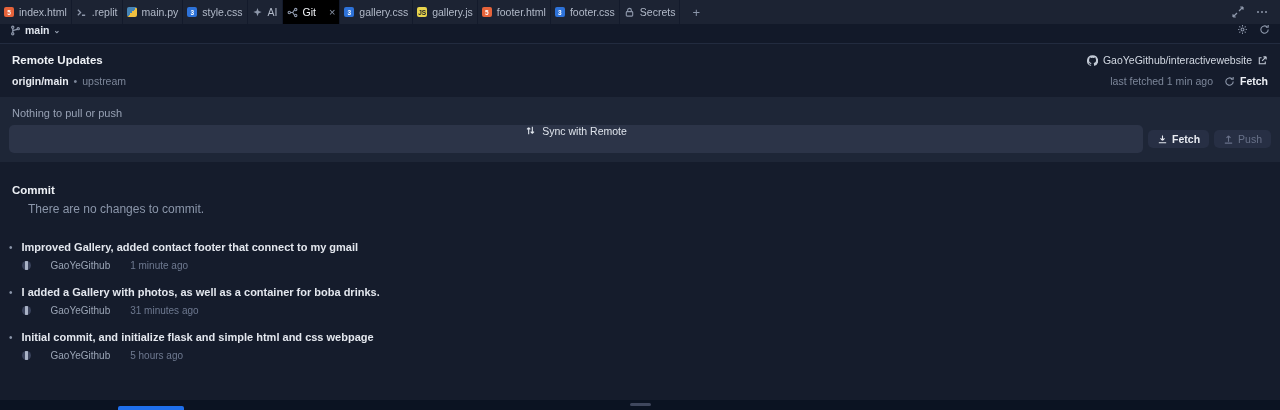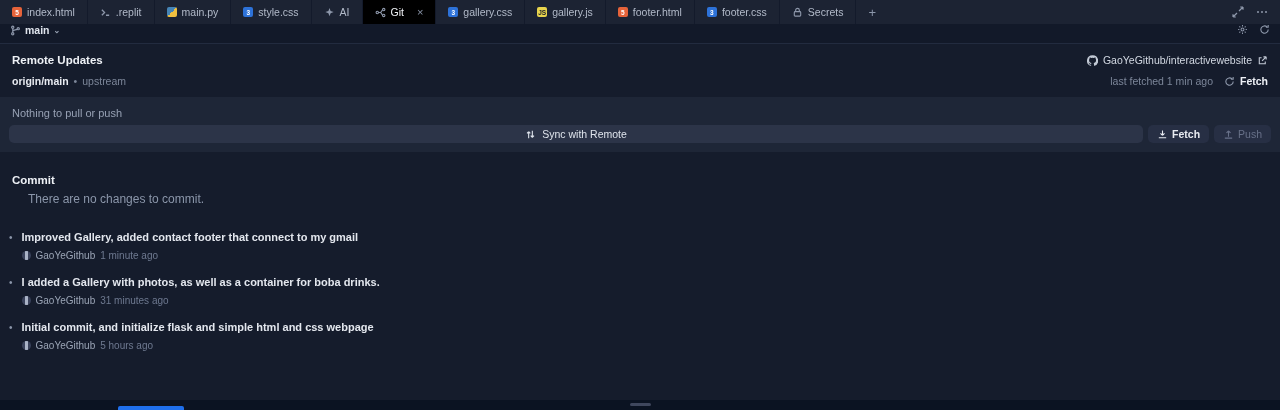--- a/index.html
+++ b/index.html
@@ -7,21 +7,21 @@
   body {
     background:#0b1322;
     font-family:"Liberation Sans", sans-serif;
     color:#e8ebf1;
     position:relative;
   }
   .app { width:1280px; height:410px; display:flex; flex-direction:column; }
 
   
   .tabbar { height:24px; background:#1c2333; display:flex; align-items:stretch; flex:0 0 auto; }
-  .tab { display:flex; align-items:center; gap:5px; padding:0 12px; font-size:10.5px;
+  .tab { display:flex; align-items:center; gap:5px; padding:0 4px; font-size:10.5px;
          color:#b2bac9; border-right:1px solid #131a2b; cursor:pointer; white-space:nowrap; }
   .tab.active { background:#000000; color:#f2f4f8; }
   .tab .close { margin-left:8px; color:#8b96aa; font-size:11px; line-height:1; }
   .ticon { width:10px; height:10px; border-radius:2px; display:inline-flex; align-items:center;
            justify-content:center; font-size:6.5px; font-weight:bold; color:#fff; flex:0 0 auto; }
   .ticon.html { background:#e6633a; }
   .ticon.css  { background:#2d72d9; }
   .ticon.js   { background:#e8d44d; color:#20242c; }
   .ticon.py   { background:linear-gradient(135deg,#4584b6 50%,#f0c040 50%); }
   .gicon { width:11px; height:11px; flex:0 0 auto; color:#8e98ab; }
@@ -51,38 +51,38 @@
   .origin-name { font-weight:bold; color:#e8ebf1; }
   .upstream-dim { color:#7c8699; margin-left:5px; }
   .upstream-right { margin-left:auto; display:flex; align-items:center; gap:11px; }
   .last-fetched { color:#7c8699; font-size:10.5px; }
   .fetch-btn { display:flex; align-items:center; gap:5px; font-size:10.5px; font-weight:bold;
                color:#eef1f6; cursor:pointer; }
 
   .sync-panel { background:#1e2637; margin-top:6px; padding:5px 0 9px 0; }
   .sync-status { font-size:11px; color:#97a1b4; padding:5px 12px 6px 12px; }
   .sync-row { display:flex; align-items:center; gap:5px; padding:0 9px; }
-  .sync-btn { flex:1 1 auto; height:18px; background:#2c3448; border:none; border-radius:5px;
-              display:flex; align-items:center; justify-content:center; gap:6px;
+  .sync-btn { flex:1 1 auto; height:28px; background:#2c3448; border:none; border-radius:5px;
+              display:flex; align-items:flex-start; justify-content:center; gap:6px;
               font-size:10.5px; color:#dfe4ec; cursor:pointer; font-family:inherit; }
   .mini-btn { height:18px; padding:0 9px; background:#272f44; border:none; border-radius:5px;
               display:flex; align-items:center; gap:4px; font-size:10.5px; cursor:pointer;
               font-family:inherit; flex:0 0 auto; }
   .mini-btn.pull { color:#e8ebf1; font-weight:bold; }
   .mini-btn.push { color:#687189; }
   .mini-btn .gicon, .sync-btn .gicon { color:currentColor; }
 
   .commit-head { padding:22px 12px 3px 12px; font-size:11.5px; font-weight:bold; color:#eef1f6; }
   .commit-empty { padding:3px 12px; font-size:12px; color:#8b96aa;margin-left:16px; }
 
   .history { margin-top:22px; }
   .commit { display:flex; gap:9px; padding:0 12px 0 9px; margin-bottom:15px; }
   .c-bullet { color:#8b96aa; font-size:10px; line-height:13px; flex:0 0 auto; }
   .c-title { font-size:11px; font-weight:bold; color:#e3e7ee; line-height:13px; }
-  .c-meta { display:flex; align-items:center; gap:5px; margin-top:6px; font-size:10px; }
+  .c-meta { display:flex; align-items:center; gap:20px; margin-top:6px; font-size:10px; }
   .avatar { width:9px; height:9px; border-radius:50%; background:#39415a; position:relative;
             overflow:hidden; flex:0 0 auto; }
   .avatar::after { content:""; position:absolute; left:3.5px; top:0; width:2.5px; height:9px;
                    background:#aab3c6; }
   .c-author { color:#9aa4b5; }
   .c-time { color:#6e7990; }
 
   
   .bottom-strip { position:absolute; left:0; bottom:0; width:1280px; height:10px; background:#0b1322; }
   .bottom-blue-bar { position:absolute; left:118px; bottom:0; width:66px; height:4px;

